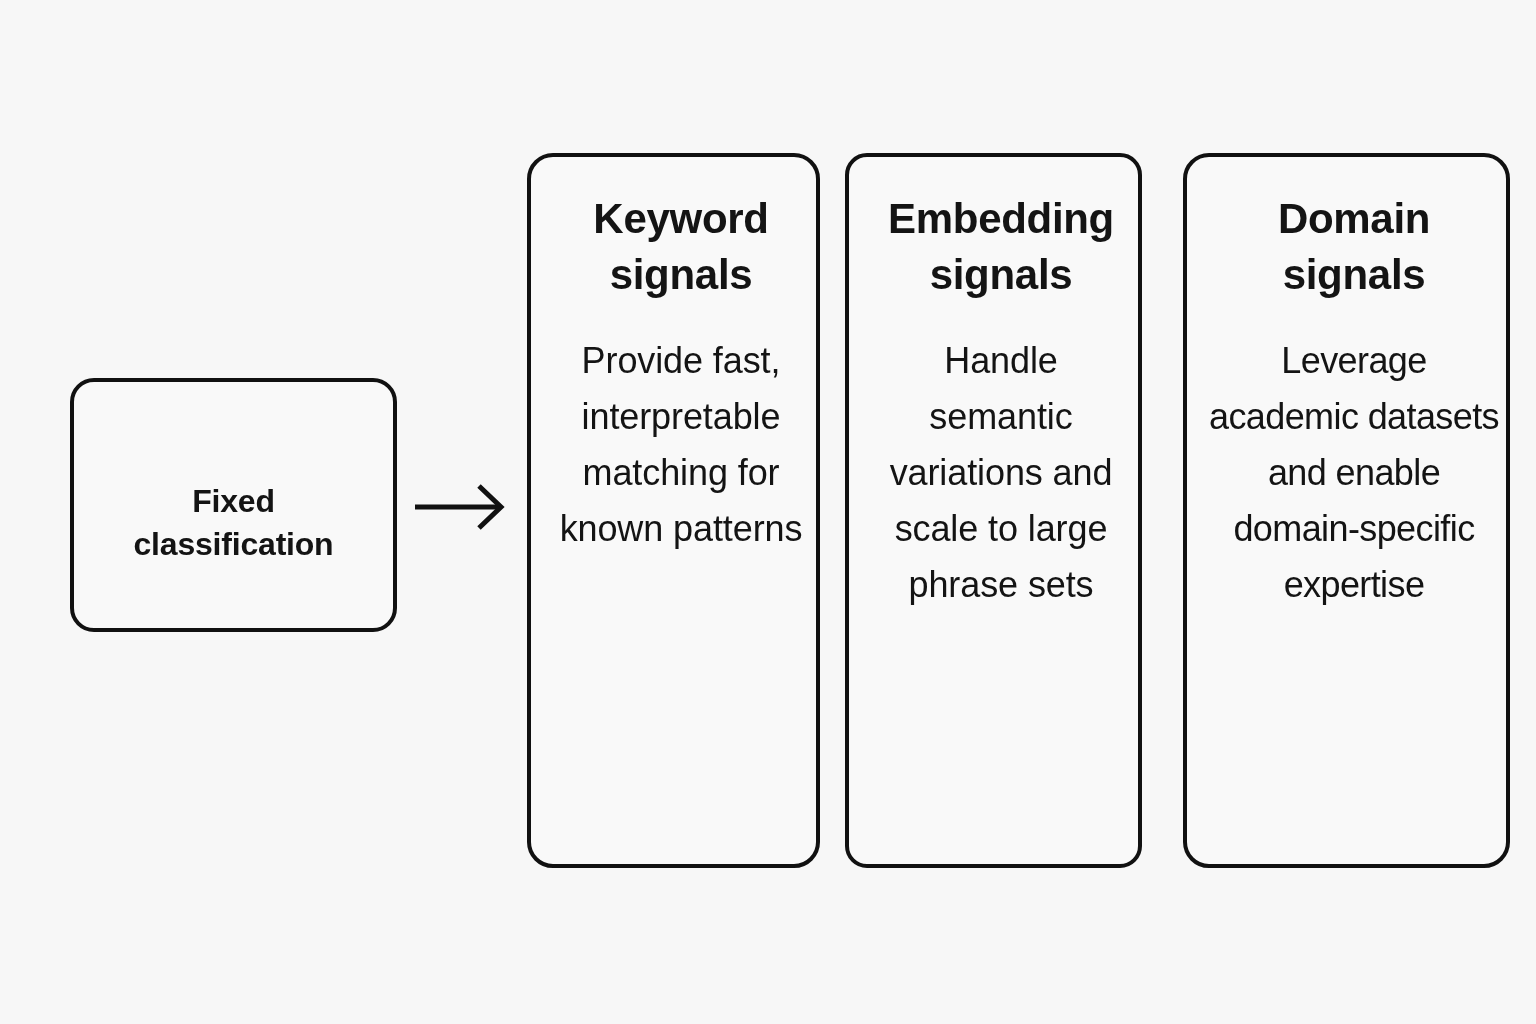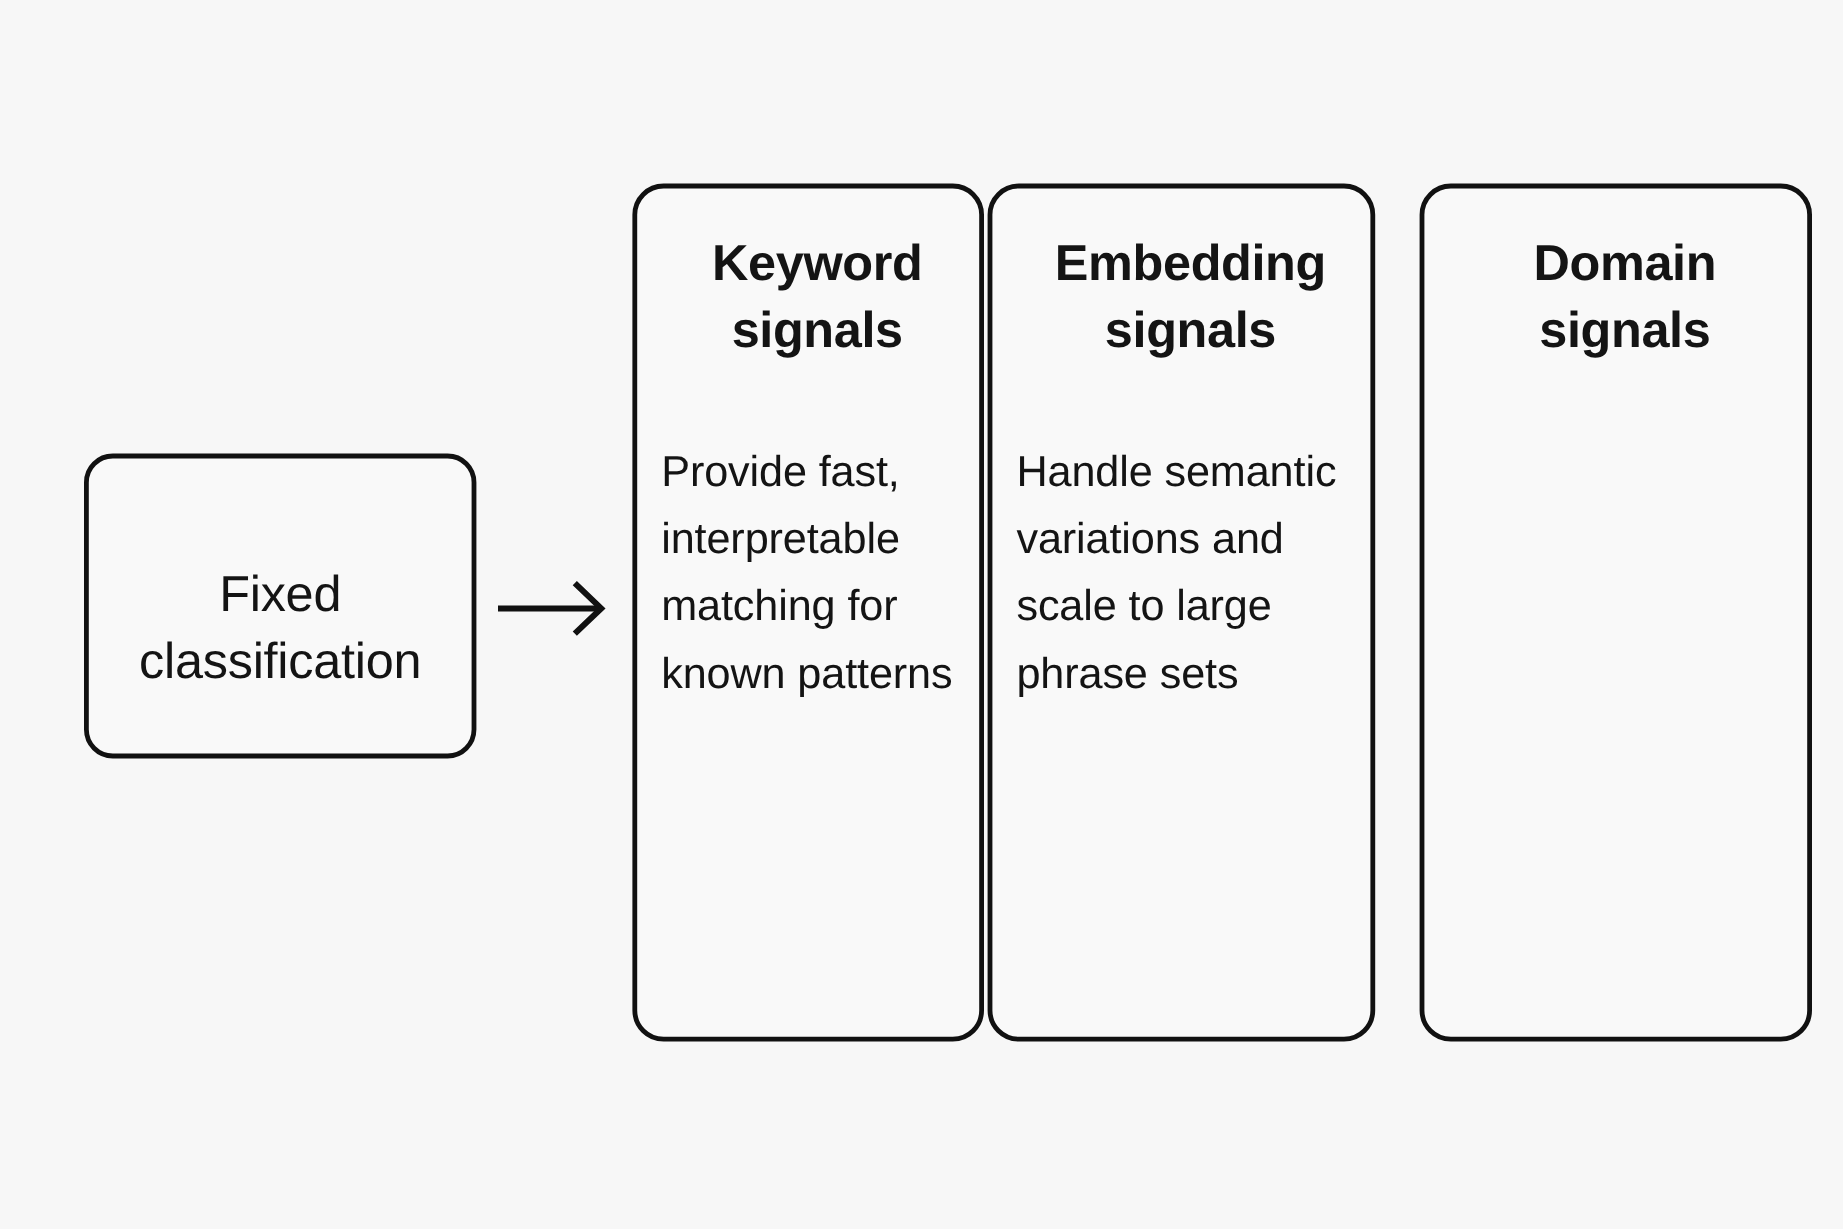--- a/index.html
+++ b/index.html
@@ -31,22 +31,22 @@
     height: 254px;
     box-sizing: border-box;
     border: 4px solid #111111;
     border-radius: 24px;
     background: #f9f9f9;
     display: flex;
     align-items: center;
     justify-content: center;
   }
   .source-label {
-    font-size: 42px;
-    font-weight: normal;
+    font-size: 32px;
+    font-weight: bold;
     line-height: 1.34;
     text-align: center;
     letter-spacing: -0.2px;
     white-space: pre-line;
     margin-top: 36px;
   }
 
   
   .connector {
     position: absolute;
@@ -64,38 +64,38 @@
     box-sizing: border-box;
     border: 4px solid #111111;
     border-radius: 26px;
     background: #f9f9f9;
     padding: 34px 5px 0 20px;
     display: flex;
     flex-direction: column;
     align-items: center;
   }
   .card-1 { left: 527px;  width: 293px; }
-  .card-2 { left: 823px;  width: 323px; }
+  .card-2 { left: 845px;  width: 297px; border-radius: 22px; }
   .card-3 { left: 1183px; width: 327px; }
 
   .card-title {
     font-size: 42px;
     font-weight: bold;
     line-height: 1.33;
     text-align: center;
     letter-spacing: -0.3px;
     white-space: pre-line;
   }
 
   .card-body {
-    margin-top: 62px;
+    margin-top: 30px;
     font-size: 36px;
     font-weight: normal;
     line-height: 1.56;
-    text-align: left;
+    text-align: center;
     letter-spacing: -0.1px;
   }
   .card-3 .card-body { letter-spacing: -0.6px; }
 </style>
 </head>
 <body>
 
 <div class="canvas">
 
   <div class="source-node">
@@ -118,15 +118,16 @@
 
   <div class="card card-2">
     <div class="card-title">Embedding
 signals</div>
     <div class="card-body">Handle semantic variations and scale to large phrase sets</div>
   </div>
 
   <div class="card card-3">
     <div class="card-title">Domain
 signals</div>
+    <div class="card-body">Leverage academic datasets and enable domain-specific expertise</div>
   </div>
 
 </div>
 
 </body></html>

